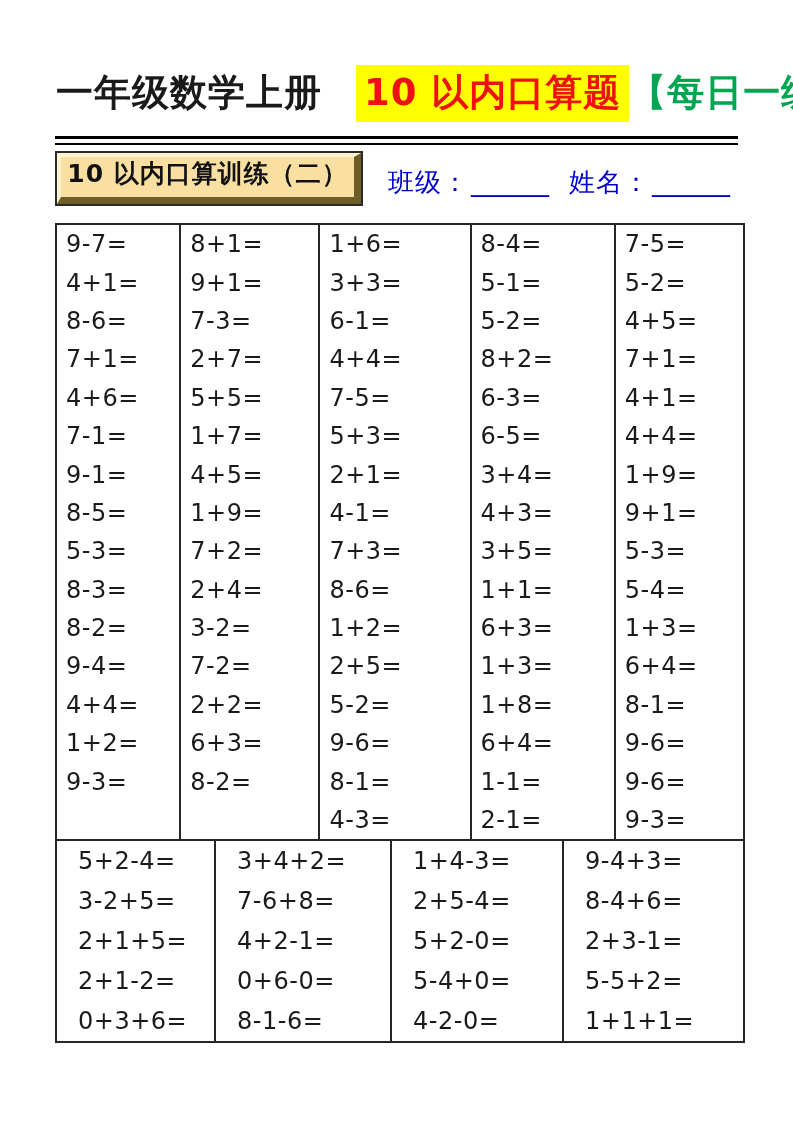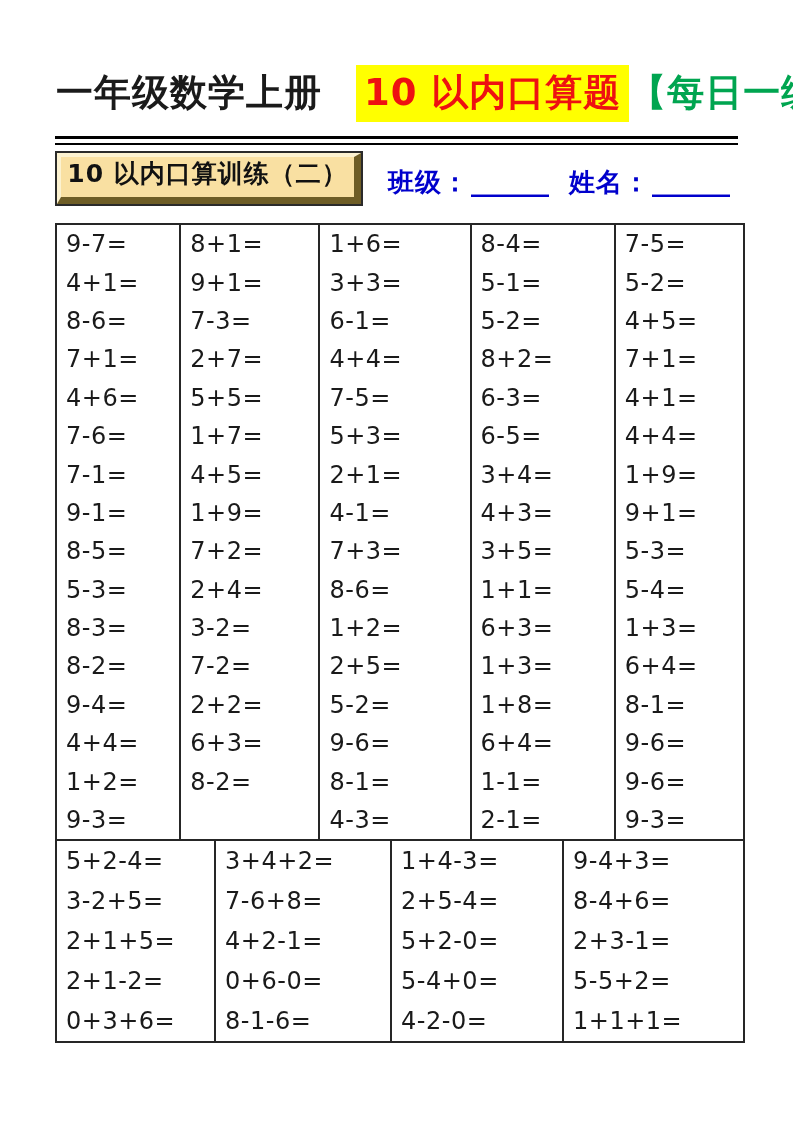--- a/index.html
+++ b/index.html
@@ -33,21 +33,21 @@
     background:#F9E0A2;
     border-top:4px solid #FCF2D0; border-left:4px solid #FCF2D0;
     border-right:7px solid #6E5D26; border-bottom:7px solid #6E5D26;
     outline:2px solid #2a2a2a;
     display:flex; align-items:flex-start; justify-content:center;
     font-size:25px; font-weight:bold; color:#111;
     letter-spacing:1px;
   }
   .fill-line {
     position:absolute; left:388px; top:165px;
-    font-size:26px; font-weight:bold; color:#0000CC;
+    font-size:26px; font-weight:normal; color:#0000CC;
     letter-spacing:1px; white-space:nowrap;
   }
   .fill-line .blank { letter-spacing:0; padding:0 2px; }
   .fill-line .gap { display:inline-block; width:18px; }
 
   
   .worksheet {
     position:absolute; left:55px; top:223px; width:686px;
     border:2px solid #262626;
     background:#fff;
@@ -67,21 +67,21 @@
     height:38.4px;
     display:flex; align-items:center;
     padding-left:9px;
     font-size:24px;
     letter-spacing:0.5px;
     white-space:nowrap;
   }
   .bottom-grid .cell {
     height:40px;
     display:flex; align-items:center;
-    padding-left:9px;
+    padding-left:21px;
     font-size:24px;
     letter-spacing:0.5px;
     white-space:nowrap;
   }
 </style>
 </head>
 <body>
 
 <div class="header">
   <span>一年级数学上册 </span><span class="hl">10 以内口算题</span><span class="grn">【每日一练】</span>
@@ -98,21 +98,20 @@
 </div>
 
 <div class="worksheet">
   <div class="main-grid">
     <div class="col">
         <div class="cell">9-7=</div>
         <div class="cell">4+1=</div>
         <div class="cell">8-6=</div>
         <div class="cell">7+1=</div>
         <div class="cell">4+6=</div>
-        <div class="cell">7-6=</div>
         <div class="cell">7-1=</div>
         <div class="cell">9-1=</div>
         <div class="cell">8-5=</div>
         <div class="cell">5-3=</div>
         <div class="cell">8-3=</div>
         <div class="cell">8-2=</div>
         <div class="cell">9-4=</div>
         <div class="cell">4+4=</div>
         <div class="cell">1+2=</div>
         <div class="cell">9-3=</div>

